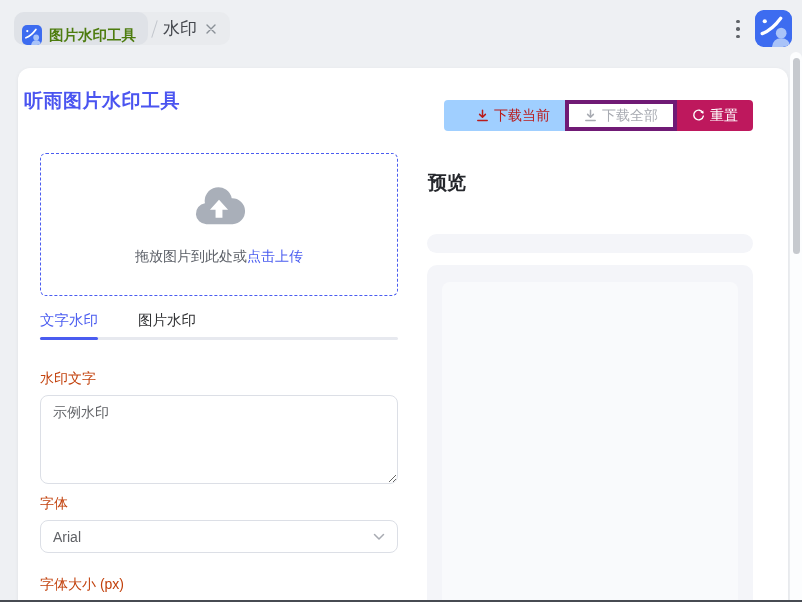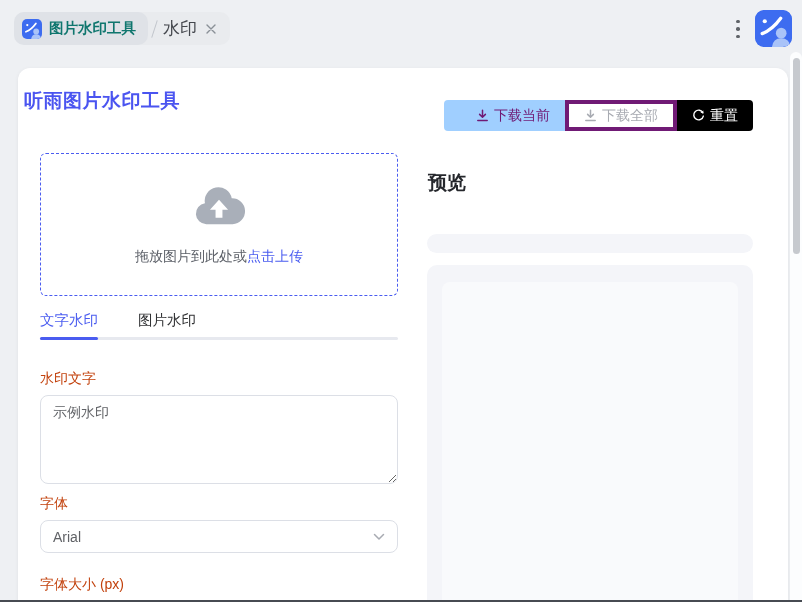--- a/index.html
+++ b/index.html
@@ -9,43 +9,43 @@
     font-family:"Liberation Sans", sans-serif;
     -webkit-font-smoothing:antialiased;
   }
   
   .topbar{position:absolute;left:0;top:0;right:0;height:55px;background:#eef0f3;}
   .tabgroup{
     position:absolute;left:14px;top:12px;height:33px;display:flex;align-items:center;
     background:#e9ebee;border-radius:10px;padding-right:8px;
   }
   .tab-active{
-    display:flex;align-items:center;gap:7px;height:33px;background:#dfe2e7;
-    border-radius:10px;padding:0 12px 0 8px;font-size:14.5px;font-weight:700;color:#0f766e;
+    display:flex;align-items:flex-end;gap:7px;height:33px;background:#dfe2e7;
+    border-radius:10px;padding:0 12px 0 8px;font-size:14.5px;font-weight:700;color:#4d7c0f;
   }
   .favicon{width:20px;height:20px;border-radius:5px;background:#3d6cf0;flex:0 0 auto;}
   .tab-slash{width:0;height:18px;border-left:1.5px solid #c2c6cc;transform:rotate(18deg);margin:0 8px 0 6px;}
   .tab-doc{display:flex;align-items:center;gap:7px;font-size:17px;color:#44474d;padding-right:4px;justify-content:center;}
   .close-x{width:14px;height:14px;display:block;cursor:pointer;}
   .kebab{position:absolute;right:57px;top:17px;width:14px;height:24px;display:flex;flex-direction:column;align-items:center;justify-content:center;gap:4px;cursor:pointer;}
   .kebab i{width:3.5px;height:3.5px;border-radius:50%;background:#5f6368;display:block;}
   .applogo{position:absolute;right:10px;top:10px;width:37px;height:37px;border-radius:9px;background:#3d6cf0;overflow:hidden;cursor:pointer;}
   
   .card{
     position:absolute;left:18px;top:68px;width:770px;height:560px;background:#ffffff;
     border-radius:12px;box-shadow:0 1px 4px rgba(0,0,0,0.06);
   }
   .page-title{position:absolute;left:6px;top:20px;font-size:19px;font-weight:700;color:#4a54f0;letter-spacing:.5px;}
   
   .btn-group{position:absolute;right:35px;top:32px;display:flex;height:31px;}
   .btn{display:flex;align-items:center;gap:5px;font-size:14px;padding:0 15px;border:none;cursor:pointer;font-family:inherit;}
   .btn svg{display:block;}
-  .btn-primary{background:#a0cfff;color:#701a75;border-radius:4px 0 0 4px;padding-left:32px;}
+  .btn-primary{background:#a0cfff;color:#b91c1c;border-radius:4px 0 0 4px;padding-left:32px;}
   .btn-default{background:#ffffff;color:#a8abb2;border:4px solid #701a75;border-radius:0;}
-  .btn-danger{background:#000000;color:#ffffff;border-radius:0 4px 4px 0;}
+  .btn-danger{background:#be185d;color:#ffffff;border-radius:0 4px 4px 0;}
   
   .uploader{
     position:absolute;left:22px;top:85px;width:358px;height:143px;box-sizing:border-box;
     border:1px dashed #4a5cf0;border-radius:6px;display:flex;flex-direction:column;
     align-items:center;justify-content:center;gap:20px;cursor:pointer;background:#fff;
   }
   .upload-text{font-size:14px;color:#5a5e66;}
   .upload-link{color:#4a5cf0;cursor:pointer;}
   
   .wm-tabs{position:absolute;left:22px;top:243px;display:flex;gap:40px;font-size:14.5px;}

